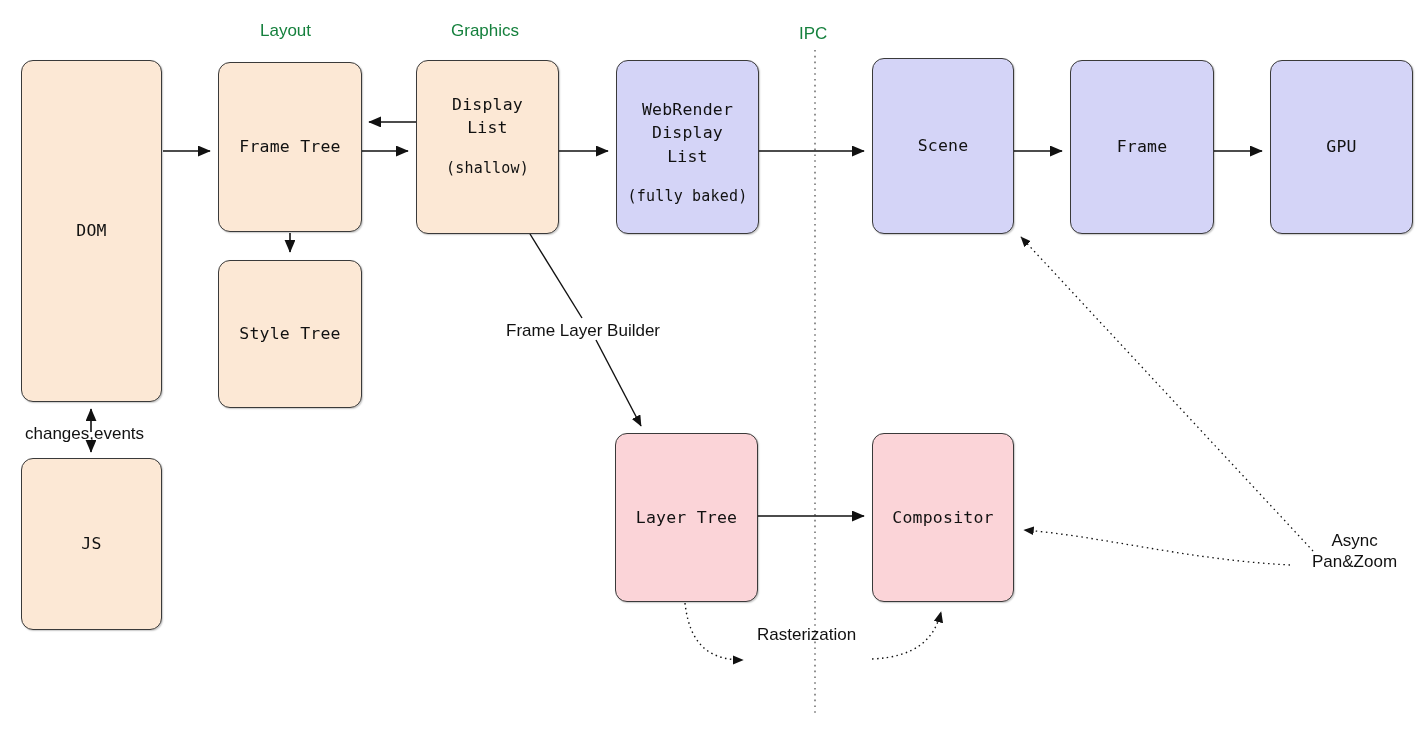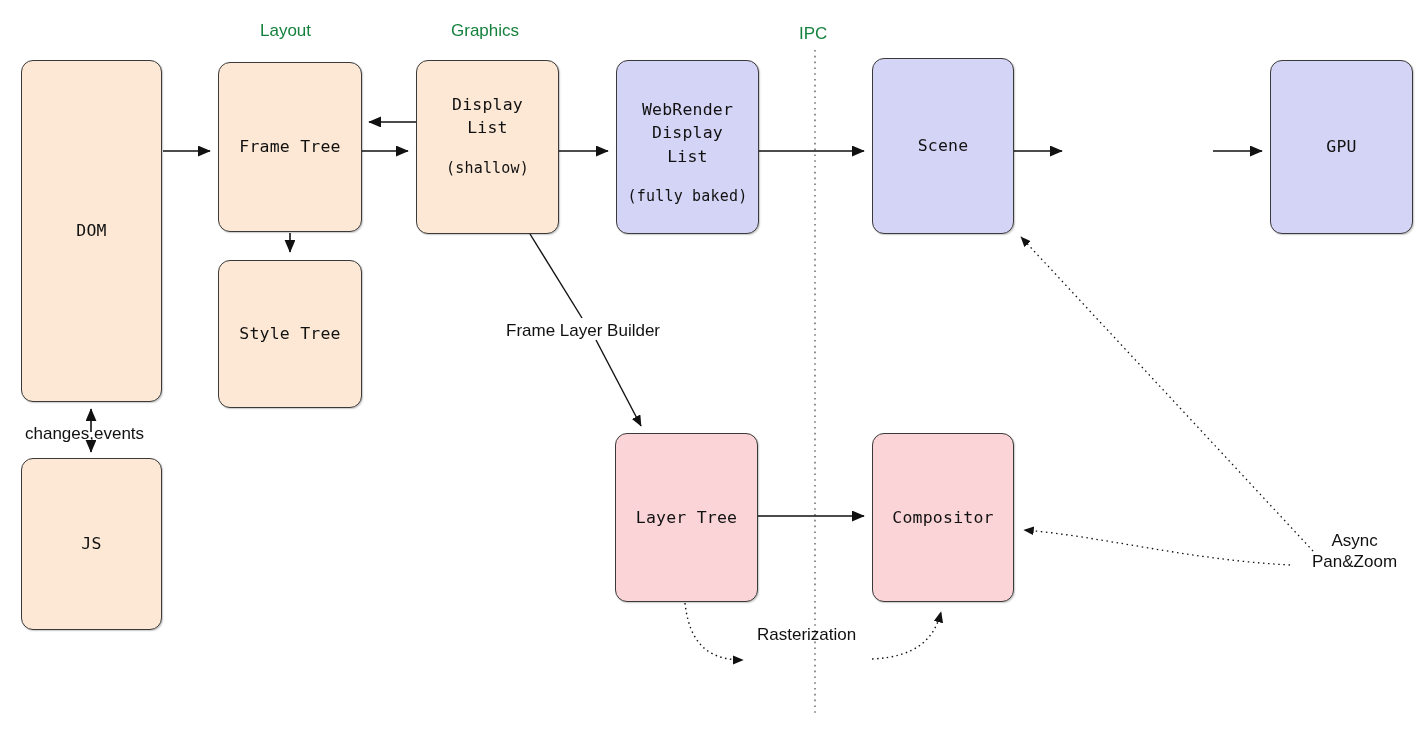--- a/index.html
+++ b/index.html
@@ -147,20 +147,23 @@
     <span class="title">WebRender
 Display
 List</span>
     <span class="sub">(fully baked)</span>
   </div>
 
   <div class="node fill-blue" style="left:872px; top:58px; width:142px; height:176px;">
     <span class="title">Scene</span>
   </div>
 
+  <div class="node fill-blue" style="left:1070px; top:60px; width:144px; height:174px;">
+    <span class="title">Frame</span>
+  </div>
 
   <div class="node fill-blue" style="left:1270px; top:60px; width:143px; height:174px;">
     <span class="title">GPU</span>
   </div>
 
   <div class="node fill-pink" style="left:615px; top:433px; width:143px; height:169px;">
     <span class="title">Layer Tree</span>
   </div>
 
   <div class="node fill-pink" style="left:872px; top:433px; width:142px; height:169px;">

